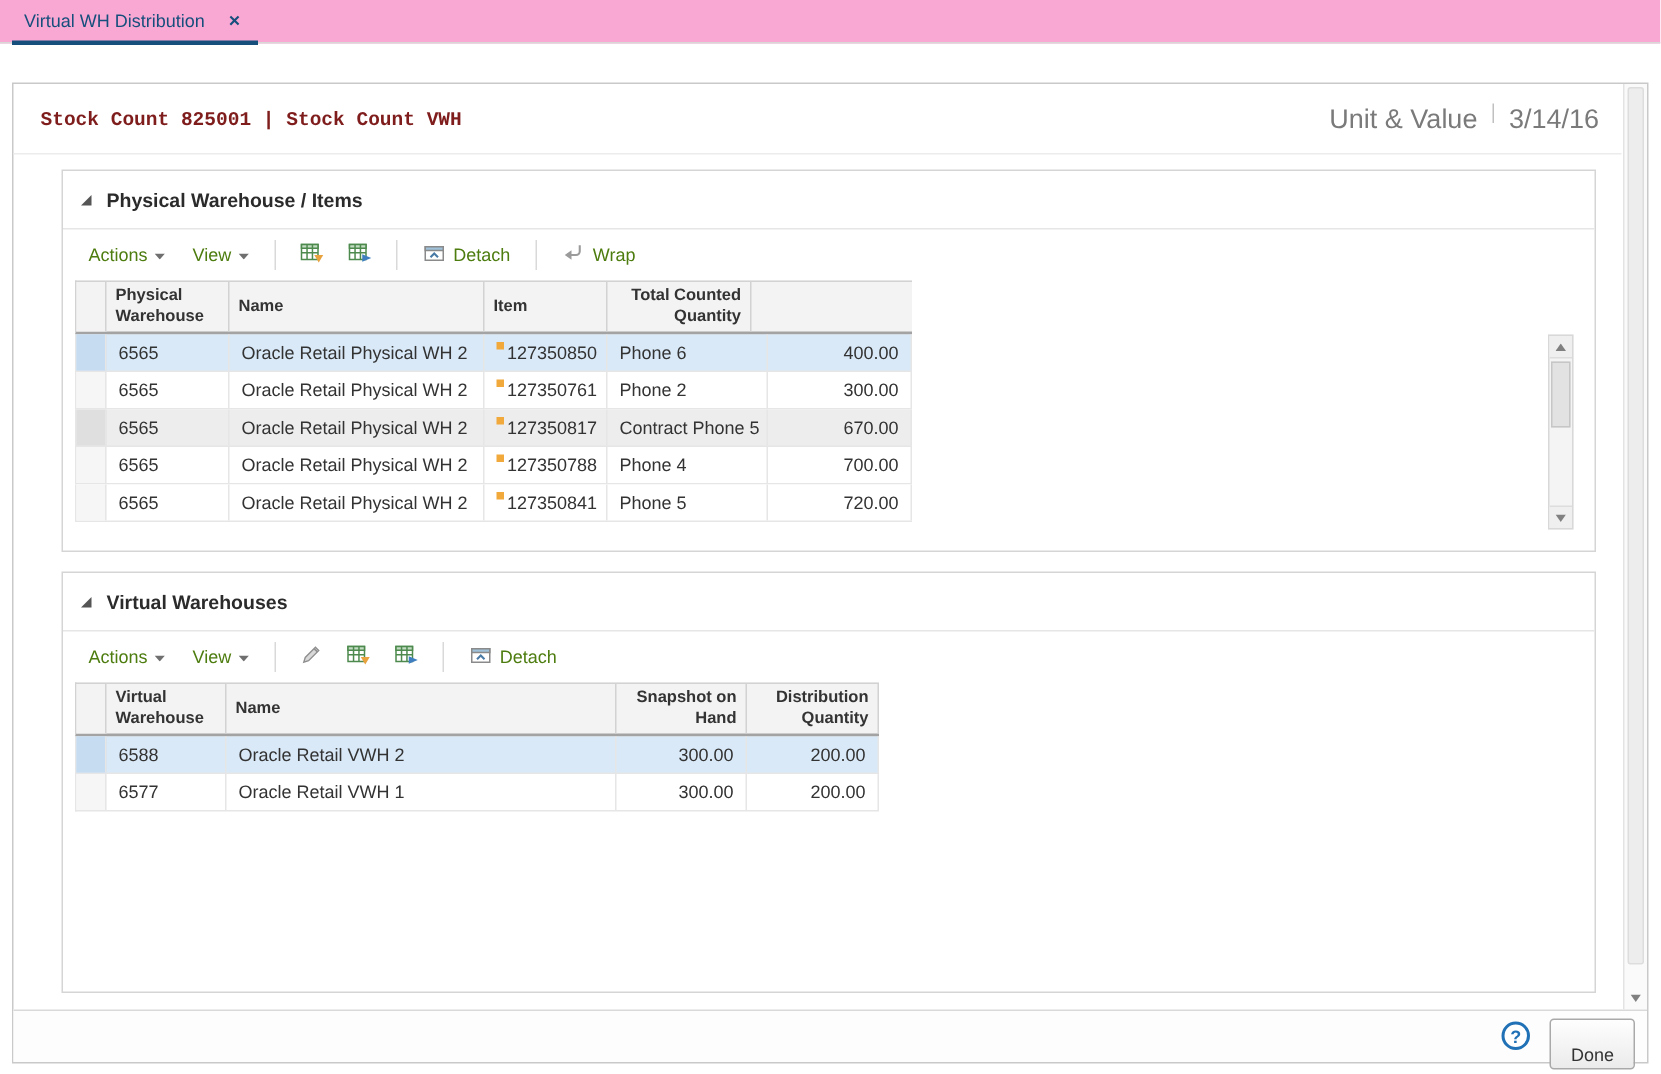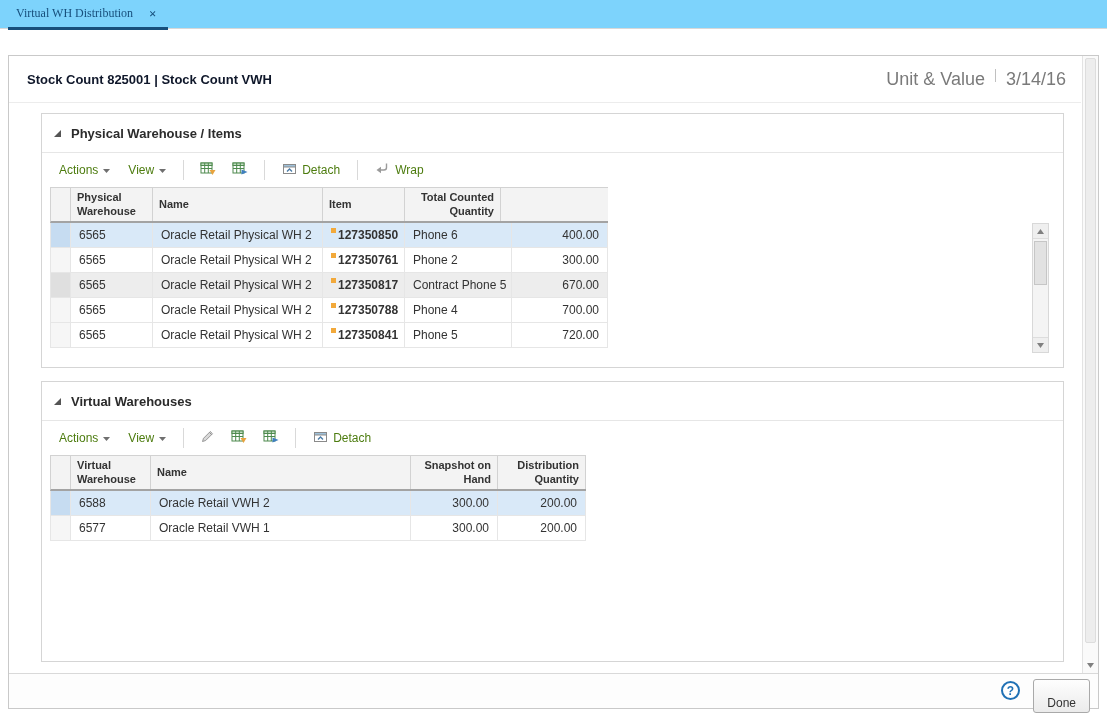--- a/index.html
+++ b/index.html
@@ -6,35 +6,35 @@
   html, body { margin: 0; padding: 0; overflow: hidden; }
   body {
     width: 1107px; height: 716px; position: relative;
     background: #ffffff; color: #333;
     font-family: "Liberation Sans", sans-serif; font-size: 12px;
   }
   button { font: inherit; background: none; border: none; color: #4d7c0f; cursor: pointer; }
 
   
   .tabbar { position: absolute; top: 0; left: 0; width: 100%; height: 29px;
-            border-bottom: 1px solid #d8d8d8; background: #7dd3fc; font-family: Liberation Serif, serif; }
+            border-bottom: 1px solid #d8d8d8; background: #f9a8d4; }
   .tab { position: absolute; left: 8px; top: 0; height: 30px; z-index: 2;
          display: flex; align-items: center; gap: 16px; padding: 0 12px 0 8px;
          border-bottom: 3px solid #174f7c; cursor: pointer; }
   .tab-label { color: #174f7c; font-size: 12px; }
   .tab-close { color: #174f7c; font-size: 13px; font-weight: bold; line-height: 1; cursor: pointer; }
 
   
   .frame { position: absolute; left: 8px; top: 55px; width: 1091px; height: 654px;
            border: 1px solid #c9c9c9; background: #fff; }
 
   .title-row { position: absolute; top: 0; left: 0; right: 18px; height: 46px;
                display: flex; align-items: center; justify-content: space-between;
                padding: 0 14px 0 18px; }
-  .page-title { font-weight: bold; font-size: 13px; color: #0f172a; }
+  .page-title { font-weight: bold; font-size: 13px; color: #7f1d1d; font-family: Liberation Mono, monospace; }
   .meta { display: flex; align-items: flex-start; gap: 10px; color: #7a7a7a; font-size: 18px; }
   .meta-sep { width: 1px; height: 13px; background: #c0c0c0; }
   .title-divider { position: absolute; top: 46px; left: 0; right: 17px; height: 1px; background: #ececec; }
 
   
   .panel { position: absolute; left: 32px; width: 1023px;
            border: 1px solid #d5d5d5; background: #fff; }
   .panel-physical { top: 57px; height: 255px; }
   .panel-virtual  { top: 325px; height: 281px; }
 
@@ -66,21 +66,21 @@
 
   .trow.selected { background: #d9e9f8; }
   .trow.current  { background: #ededed; }
   .selcell { background: #f6f6f6; padding: 0; }
   .trow.selected .selcell { background: #c6dcf1; }
   .trow.current  .selcell { background: #dfdfdf; }
   .thead .selcell { background: #f3f3f3; }
 
   
   .p-sel  { width: 20px; }  .p-wh   { width: 82px; }  .p-name { width: 170px; }
-  .p-item { width: 82px; font-weight: bold; }  .p-desc { width: 107px; } .p-qty  { width: 96px; }
+  .p-item { width: 82px; }  .p-desc { width: 107px; } .p-qty  { width: 96px; }
   
   .v-sel  { width: 20px; }  .v-wh   { width: 80px; }  .v-name { width: 260px; }
   .v-snap { width: 87px; }  .v-dist { width: 88px; }
 
   .marker { width: 5px; height: 5px; background: #f2a93b; flex: none;
             align-self: flex-start; margin: 5px 2px 0 0; }
 
   
   .table-scroll { position: absolute; left: 990px; top: 109px; width: 17px; height: 130px;
                   border: 1px solid #d8d8d8; background: #f4f4f4; cursor: pointer; }

